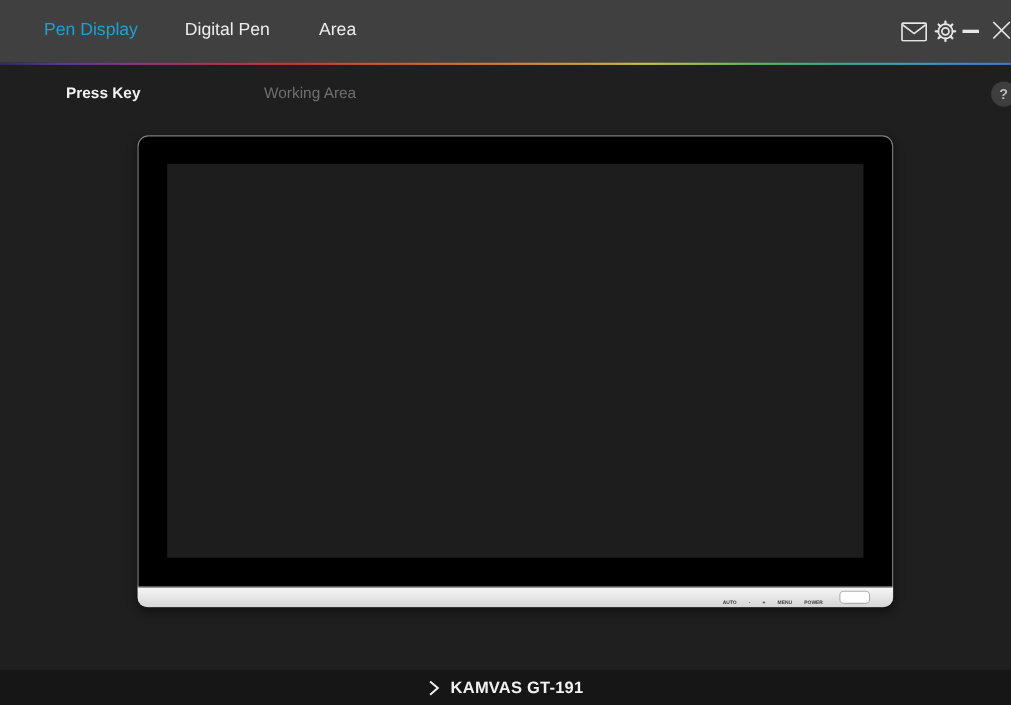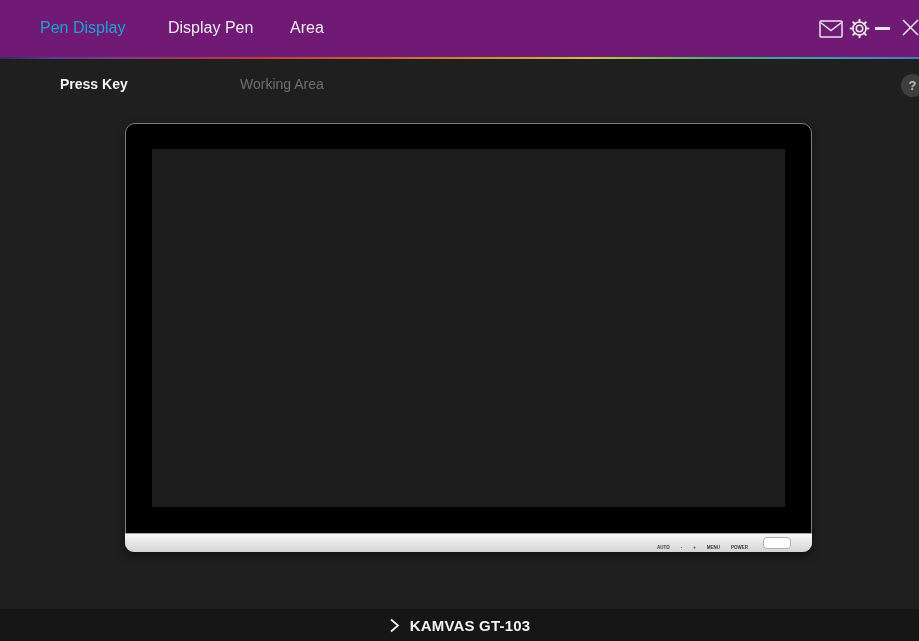--- a/index.html
+++ b/index.html
@@ -1,20 +1,20 @@
 <!DOCTYPE html>
 <html><head>
 <meta charset="utf-8">
 <style>
   * { margin:0; padding:0; box-sizing:border-box; }
   html,body { width:919px; height:641px; background:#1f1f1f; font-family:"Liberation Sans", sans-serif; overflow:hidden; }
   #app { position:relative; width:919px; height:641px; background:#1f1f1f; overflow:hidden; cursor:default; }
 
   
-  .header { position:absolute; top:0; left:0; width:919px; height:57px; background:#701a75; }
+  .header { position:absolute; top:0; left:0; width:919px; height:57px; background:#404040; }
   .nav-item { position:absolute; top:19px; font-size:16px; color:#ededed; cursor:pointer; white-space:nowrap; }
   .nav-item.active { color:#1ba2d4; }
   .nav-pen-display { left:40px; }
   .nav-digital-pen { left:168px; }
   .nav-store { left:290px; }
 
   .program-select { position:absolute; left:562px; top:10px; width:241px; height:38px; background:#232323; border-radius:4px; display:flex; align-items:center; cursor:pointer; }
   .grid-icon { display:grid; grid-template-columns:9px 9px; grid-template-rows:9px 9px; gap:4px; margin-left:14px; }
   .grid-icon span { border:1.6px solid #e6e6e6; border-radius:1px; }
   .program-label { margin-left:14px; font-size:14px; color:#8e8e8e; }
@@ -56,21 +56,21 @@
 
   svg { display:block; }
 </style>
 </head>
 <body>
 
 <div id="app">
 
   <div class="header">
     <div class="nav-item nav-pen-display active">Pen Display</div>
-    <div class="nav-item nav-digital-pen">Display Pen</div>
+    <div class="nav-item nav-digital-pen">Digital Pen</div>
     <div class="nav-item nav-store">Area</div>
 
 
     <div class="win-icon icon-mail">
       <svg width="24" height="18" viewBox="0 0 24 18">
         <rect x="1" y="1" width="22" height="16" rx="1" fill="none" stroke="#e6e6e6" stroke-width="1.5"></rect>
         <path d="M1.5,2.5 L12,10.5 L22.5,2.5" fill="none" stroke="#e6e6e6" stroke-width="1.5"></path>
       </svg>
     </div>
     <div class="win-icon icon-gear">
@@ -115,16 +115,16 @@
         <span>POWER</span>
       </div>
       <div class="power-btn"></div>
     </div>
   </div>
 
   <div class="footer">
     <svg width="11" height="15" viewBox="0 0 11 15">
       <polyline points="2,1.5 9,7.5 2,13.5" fill="none" stroke="#eeeeee" stroke-width="1.8"></polyline>
     </svg>
-    <div class="footer-label">KAMVAS GT-103</div>
+    <div class="footer-label">KAMVAS GT-191</div>
   </div>
 
 </div>
 
 </body></html>

